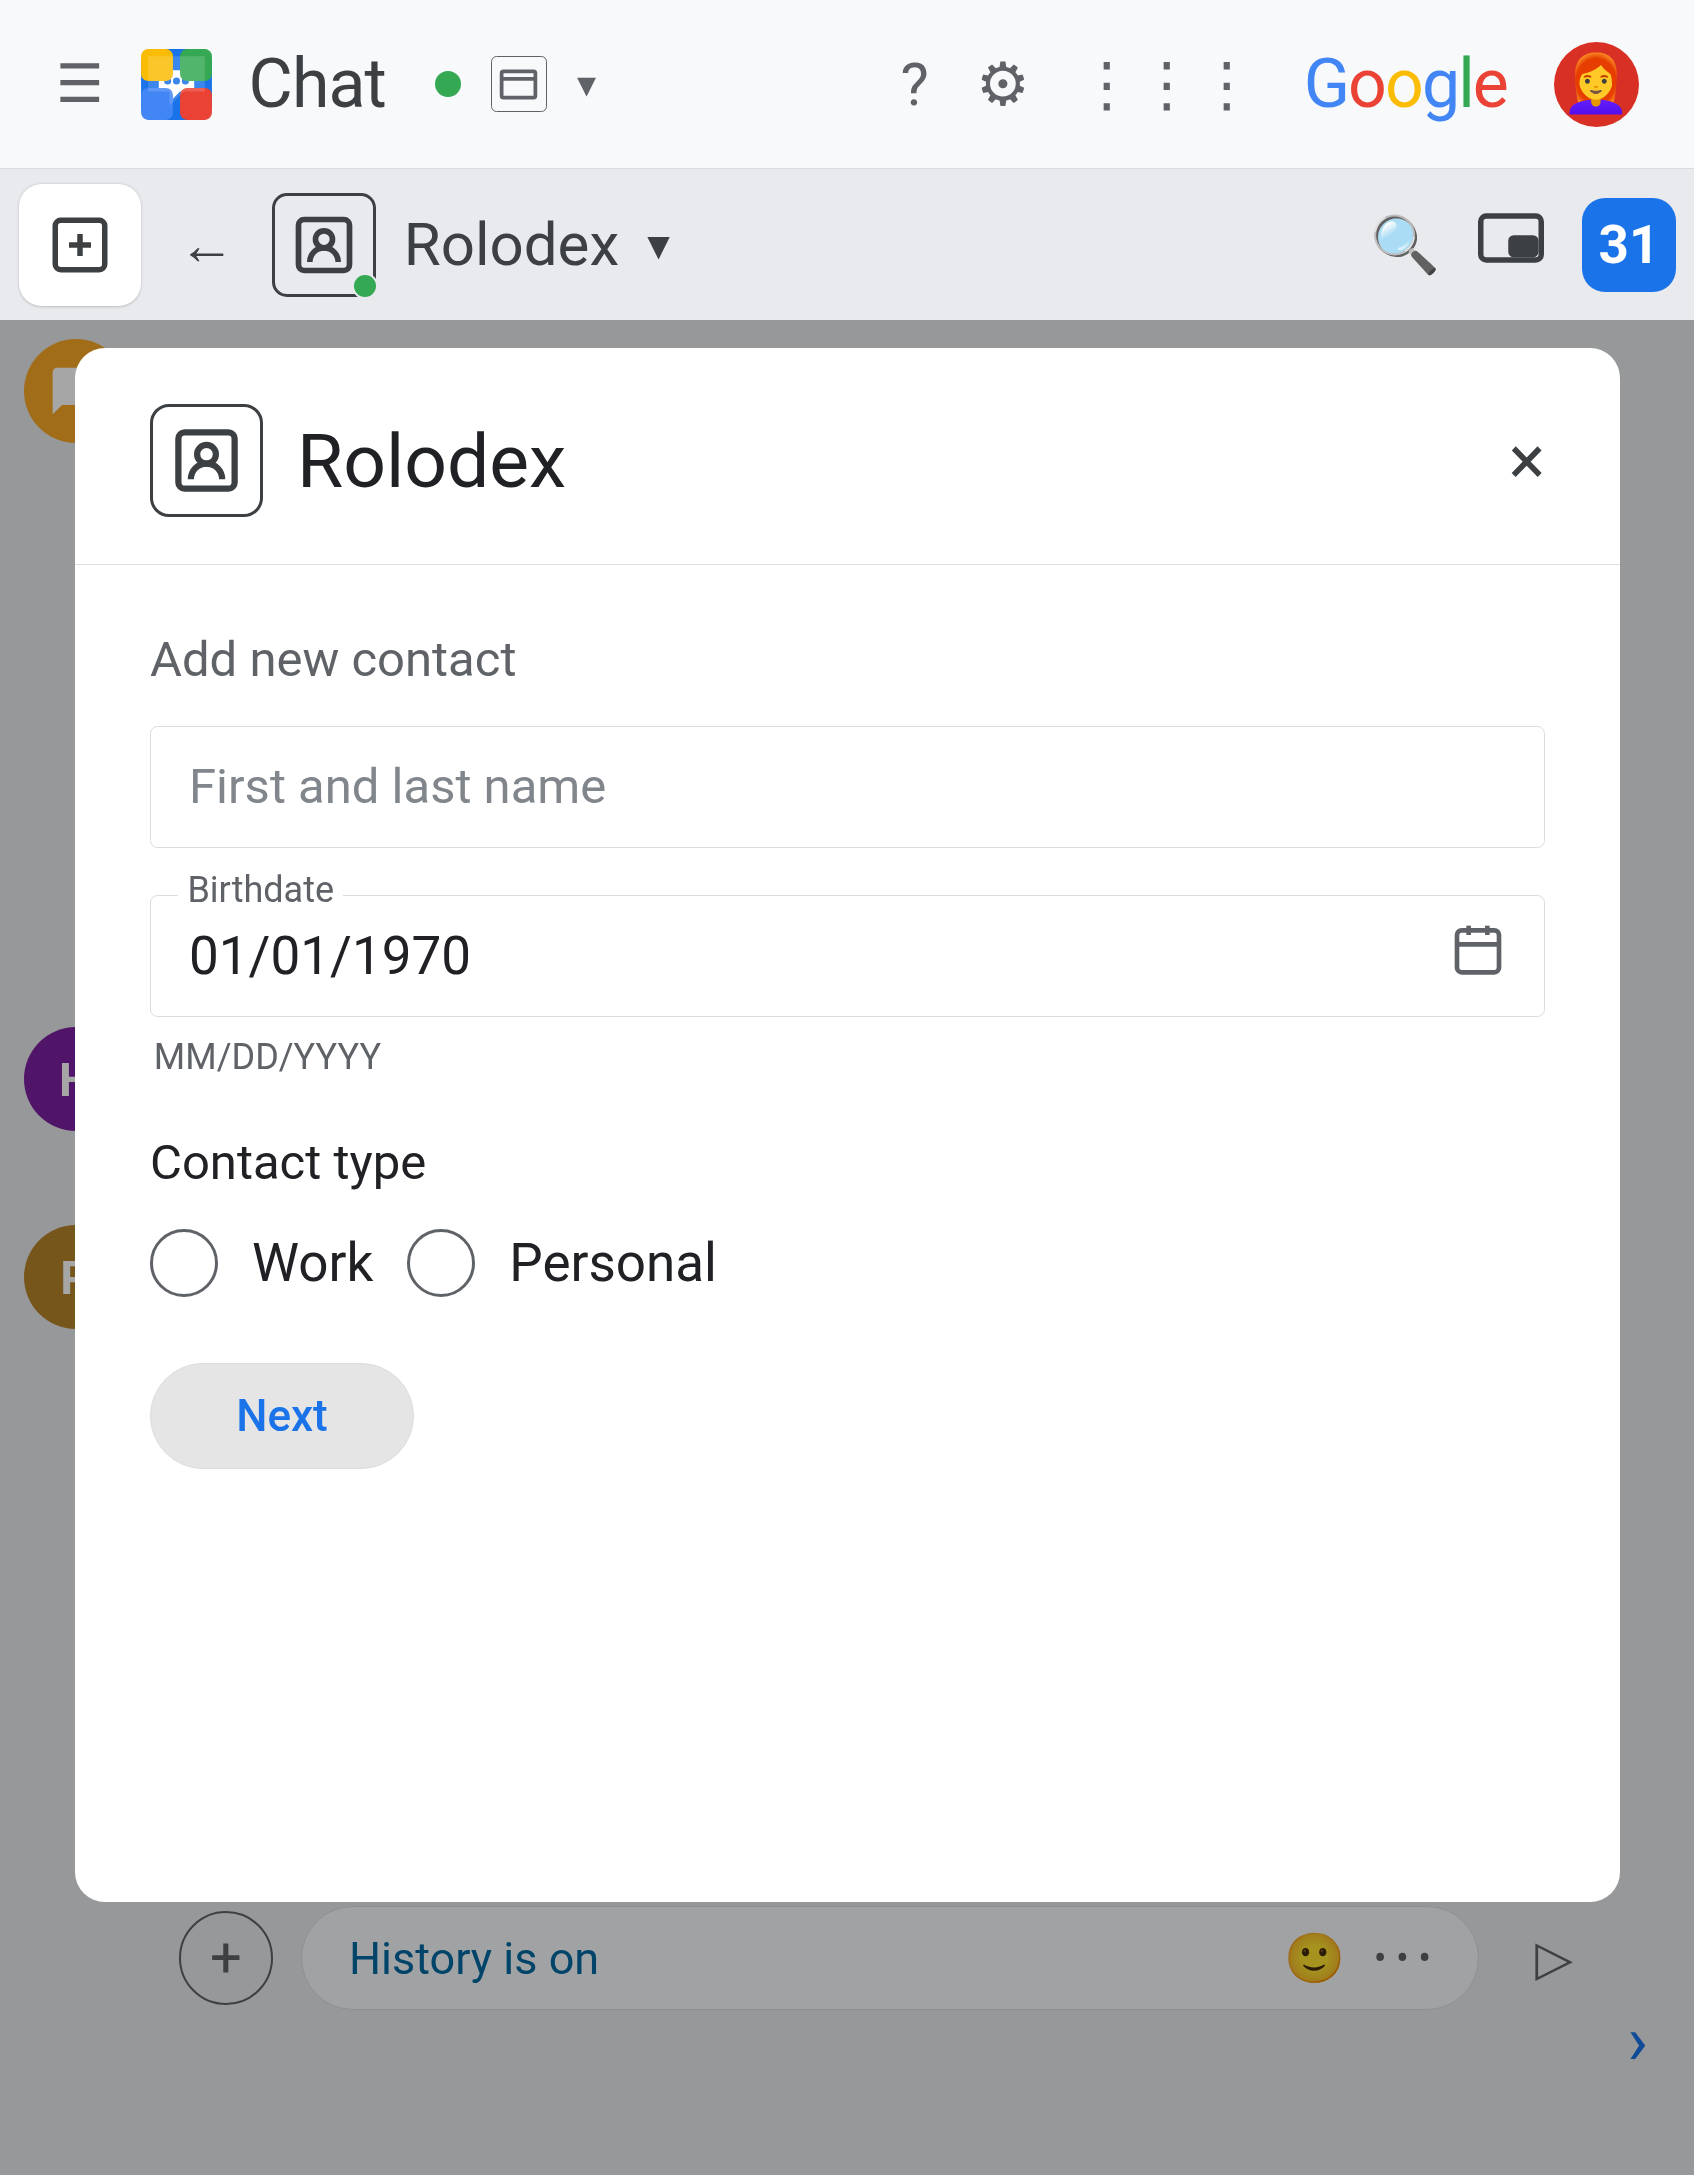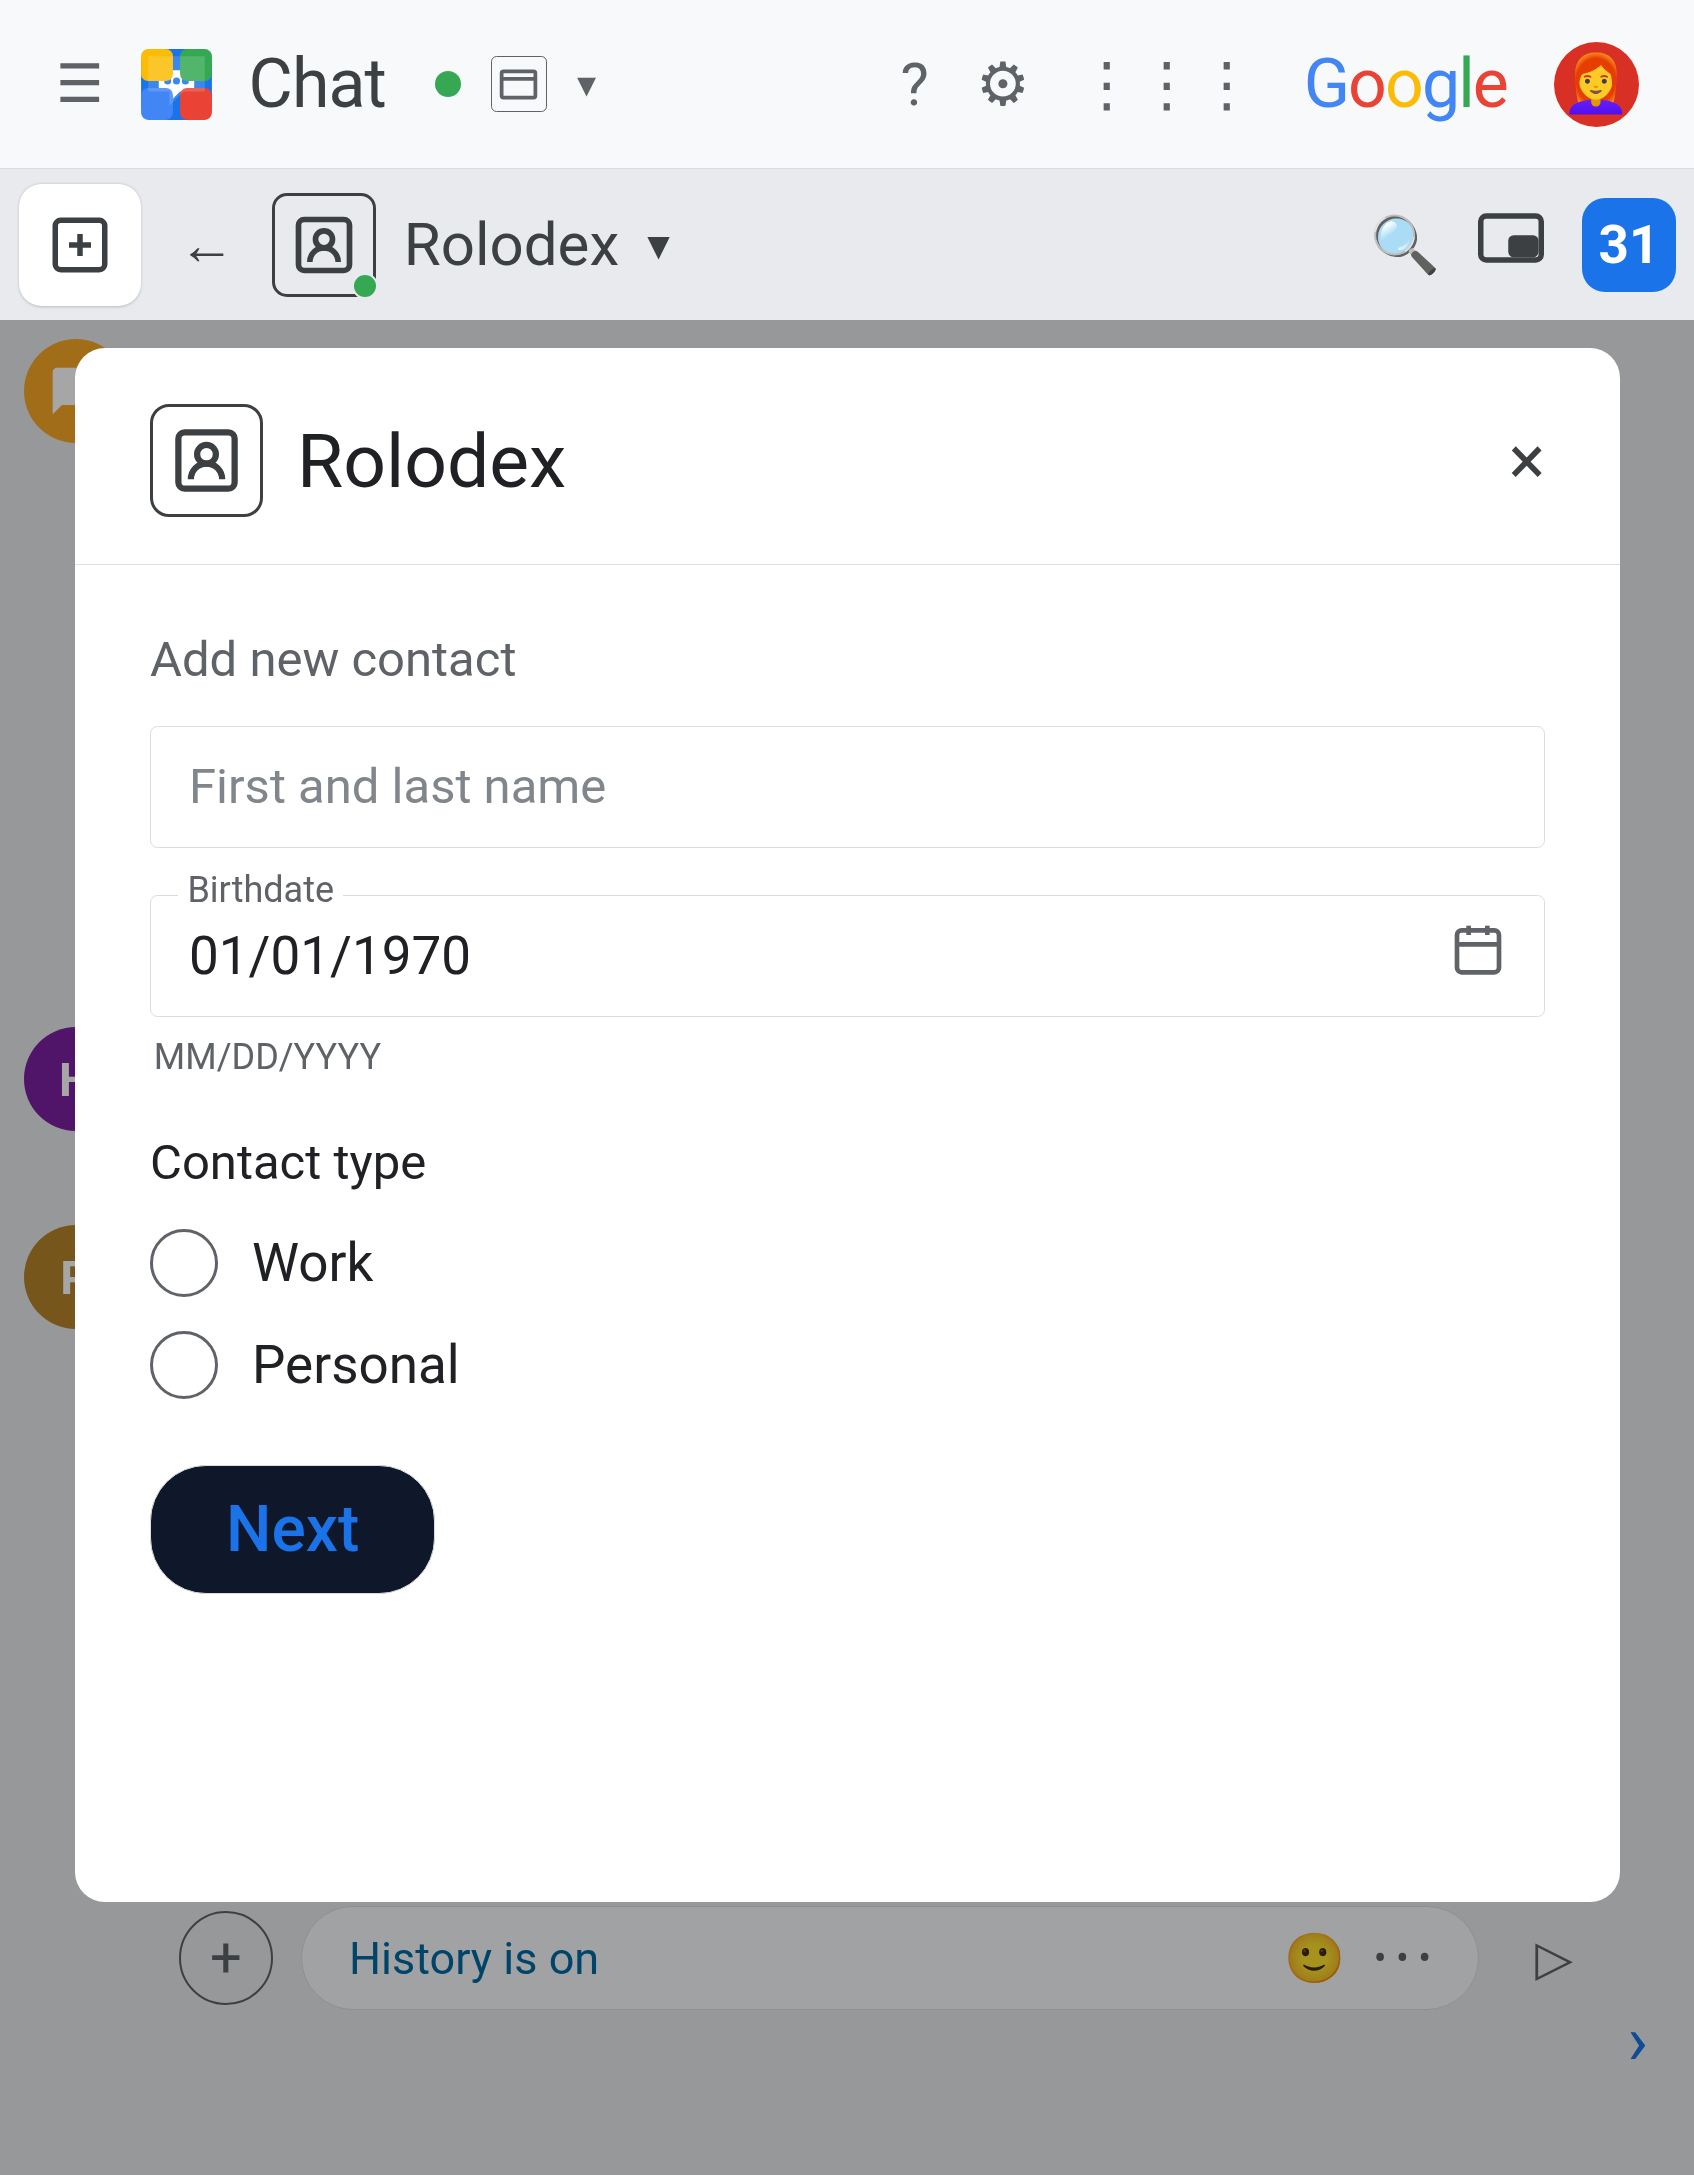--- a/index.html
+++ b/index.html
@@ -320,21 +320,21 @@
 
     
     .contact-type-label {
       font-size: 49px;
       color: #202124;
       font-weight: 400;
       margin-bottom: 38px;
     }
     .radio-group {
       display: flex;
-      flex-direction: column;
+      flex-direction: row;
       gap: 34px;
       margin-bottom: 66px;
     }
     .radio-item {
       display: flex;
       align-items: center;
       gap: 34px;
       cursor: pointer;
     }
     .radio-circle {
@@ -354,24 +354,24 @@
     }
 
     
     .next-btn {
       display: inline-flex;
       align-items: center;
       justify-content: center;
       border: 1.9px solid #dadce0;
       border-radius: 56px;
       padding: 26px 75px;
-      font-size: 64px;
+      font-size: 44px;
       font-weight: 500;
       color: #1a73e8;
-      background: #0f172a;
+      background: #e5e5e5;
       cursor: pointer;
       font-family: inherit;
       min-width: 264px;
     }
     .bottom-sidebar {
       position: absolute;
       bottom: 0;
       left: 0;
       width: 151px;
       top: 320px;

